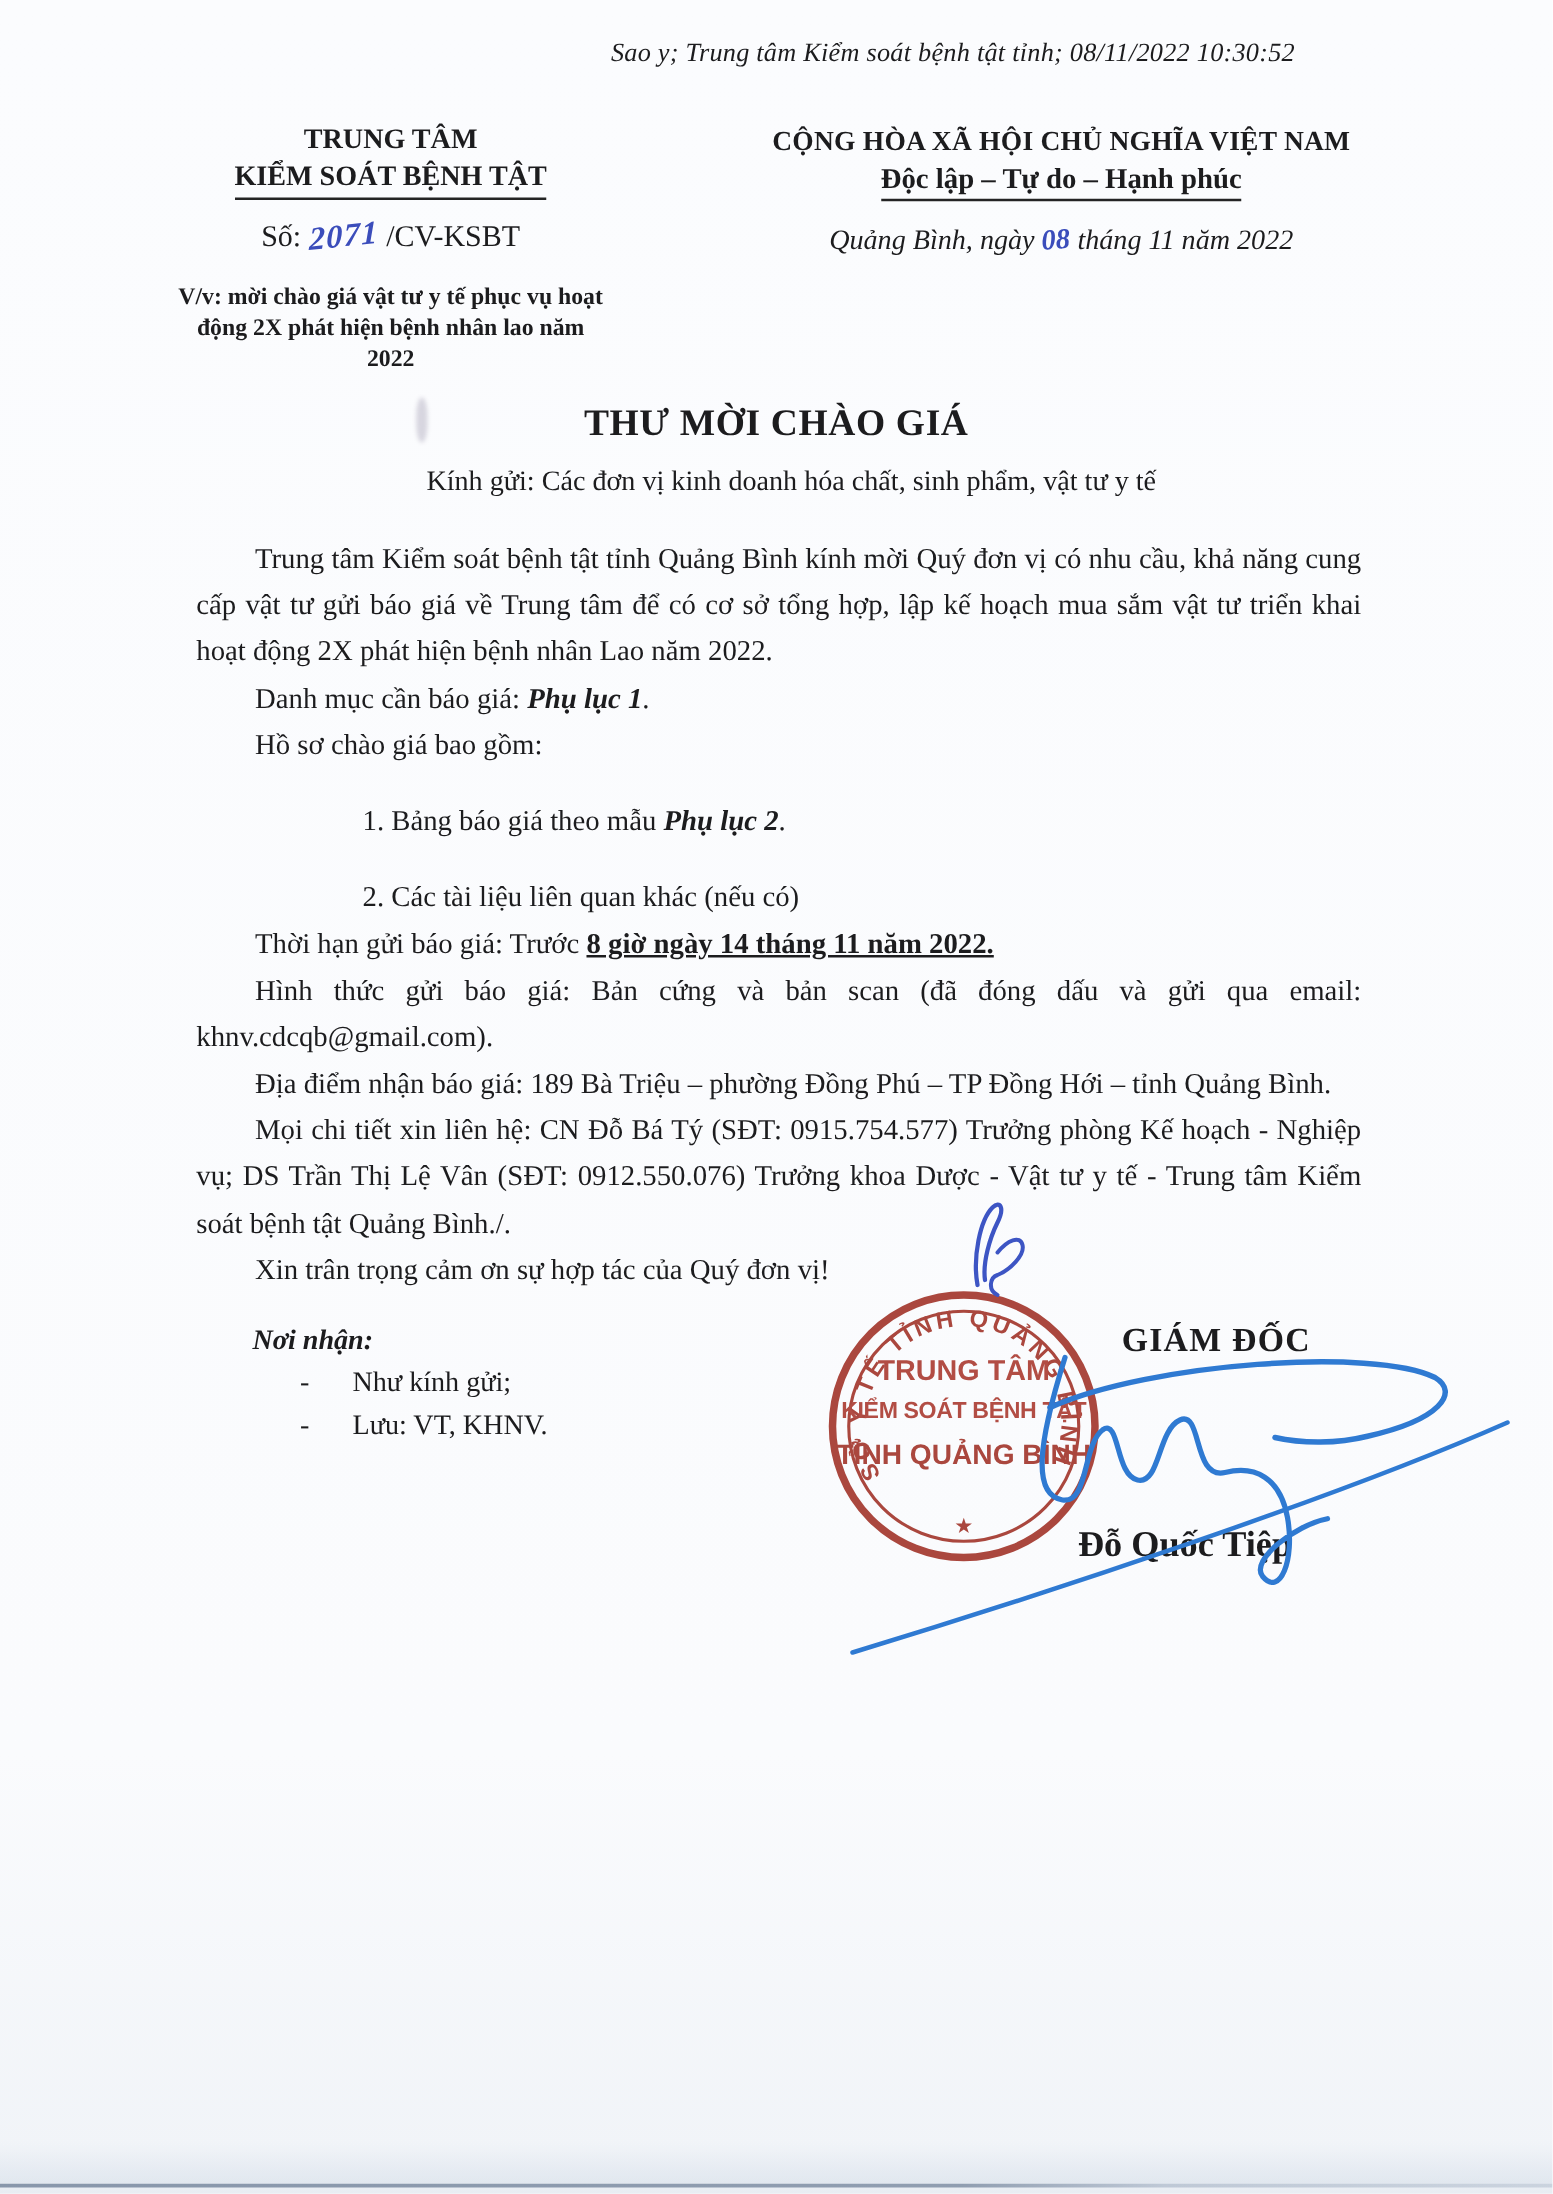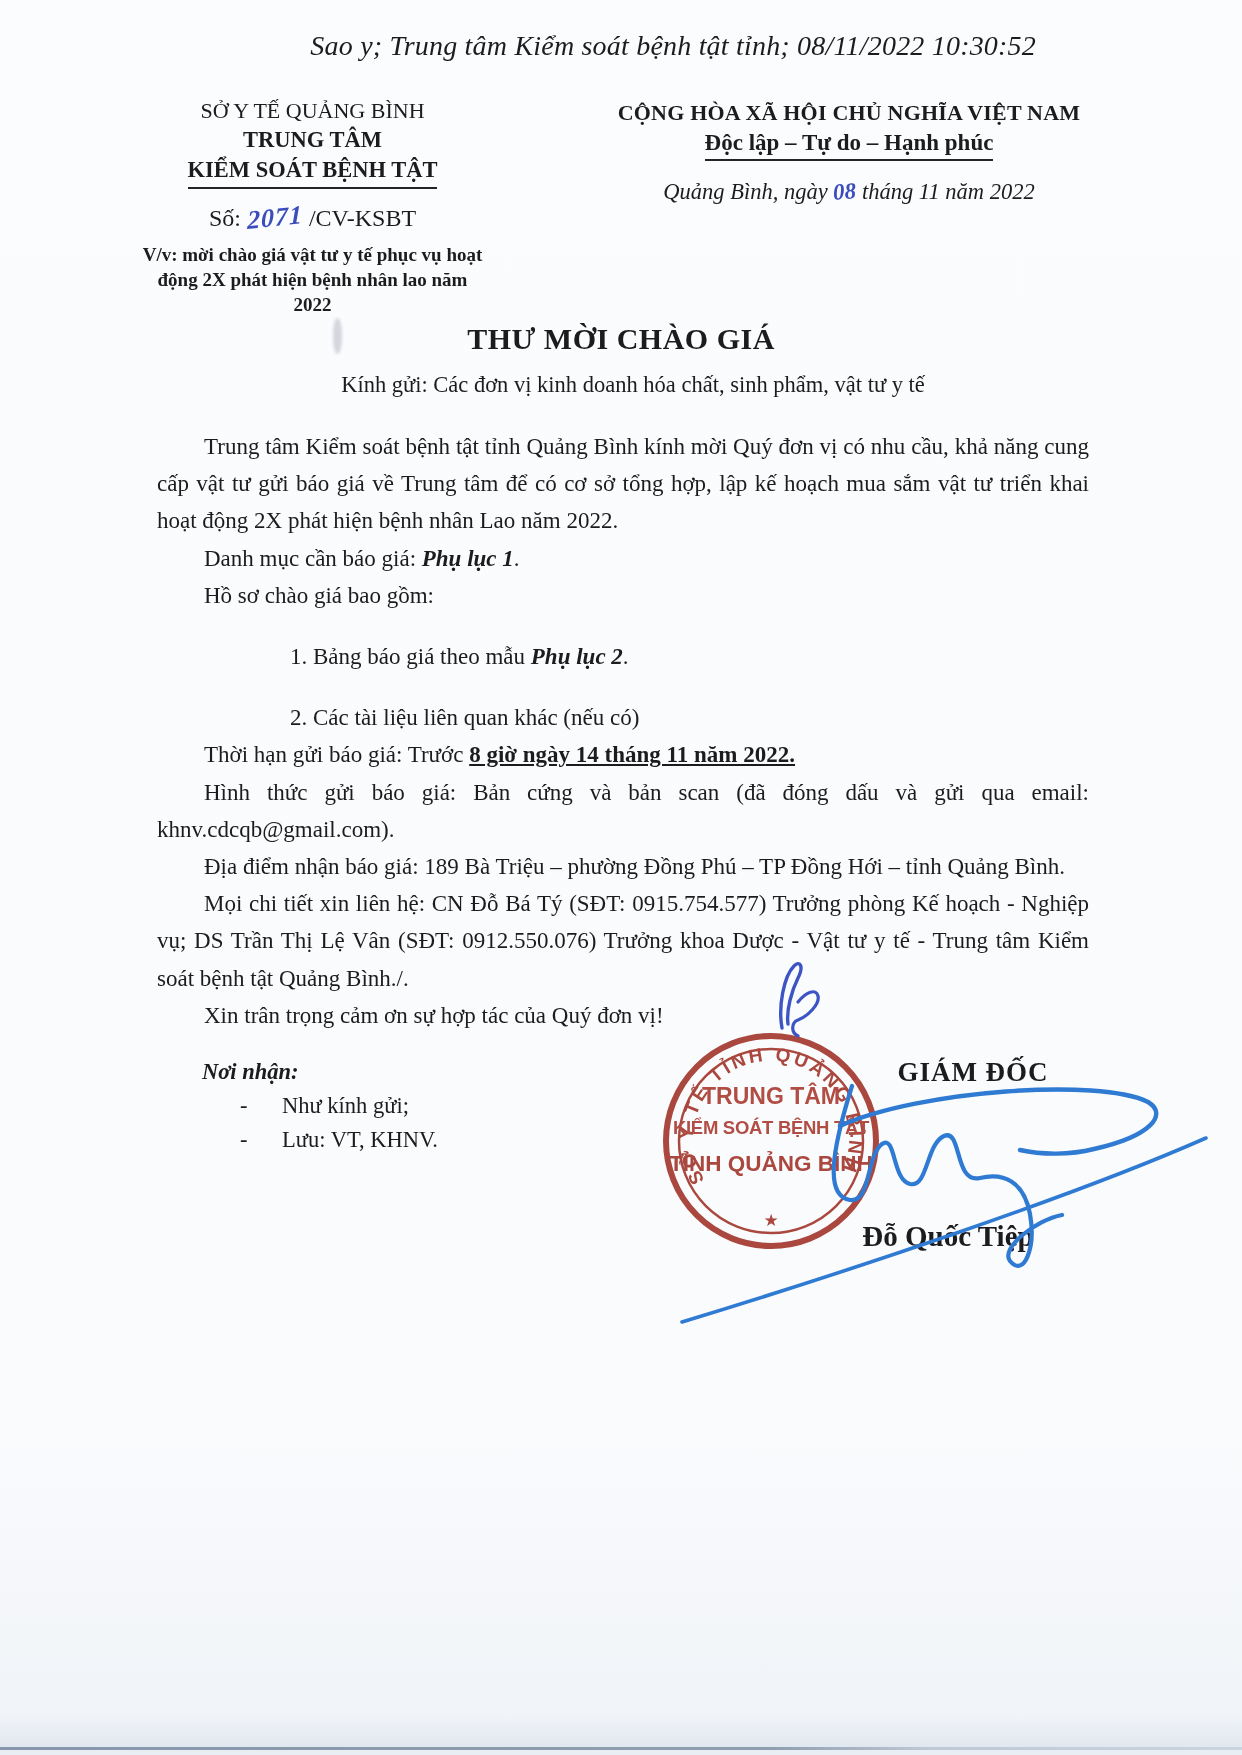--- a/index.html
+++ b/index.html
@@ -5,29 +5,29 @@
   html,body{margin:0;padding:0;}
   body{
     width:1242px;height:1755px;
     background:linear-gradient(180deg,#fbfcfe 0%,#fafbfd 80%,#f1f4f8 98%,#e8edf3 100%);
     font-family:"Liberation Serif","DejaVu Serif",serif;
     color:#1c1c1e;
     position:relative;overflow:hidden;
   }
   .abs{position:absolute;}
   
-  .copy-note{top:30px;right:206px;font-style:italic;font-size:28px;letter-spacing:.2px;}
+  .copy-note{top:30px;right:206px;font-style:italic;font-size:21px;letter-spacing:.2px;}
   
   .hdr-left{top:96px;left:140px;width:345px;text-align:center;line-height:1.32;}
   .hdr-left .l1{font-size:22px;}
   .hdr-left .l2{font-size:22.5px;font-weight:bold;}
   .hdr-left .l3{font-size:22.5px;font-weight:bold;display:inline-block;border-bottom:2.5px solid #242424;padding-bottom:3px;}
   .so-line{margin-top:12px;font-size:24px;}
   .hand{color:#3b4dbb;font-style:italic;display:inline-block;transform:rotate(-6deg) skewX(-6deg);font-size:26px;font-weight:bold;letter-spacing:1px;}
-  .vv{font-size:19px;line-height:25px;margin-top:6px;font-weight:bold;}
+  .vv{font-size:19px;line-height:25px;margin-top:18px;font-weight:bold;}
   .hdr-right{top:100px;left:564px;width:570px;text-align:center;font-family:Liberation Serif, serif;}
   .hdr-right .m1{font-size:22px;font-weight:bold;letter-spacing:.2px;}
   .hdr-right .m2{font-size:23px;font-weight:bold;display:inline-block;border-bottom:2.5px solid #242424;padding-bottom:3px;margin-top:4px;}
   .date-line{margin-top:18px;font-style:italic;font-size:22.5px;}
   .hand-day{color:#3b4dbb;font-style:italic;font-weight:bold;font-size:23px;display:inline-block;transform:rotate(-4deg);}
   
   .smudge{top:318px;left:333px;width:9px;height:36px;background:#8d86a0;opacity:.32;border-radius:50%/40%;filter:blur(1.5px);}
   .doc-title{top:322px;left:0;width:100%;text-align:center;font-size:30px;font-weight:bold;letter-spacing:.5px;}
   .salutation{top:372px;left:0;width:100%;text-align:center;font-size:22.5px;padding-left:12px;}
   
@@ -52,21 +52,20 @@
   
   .bottom-band{left:0;bottom:8px;width:100%;height:34px;background:linear-gradient(180deg,rgba(210,220,232,0) 0%,rgba(208,218,230,.35) 100%);}
   .bottom-edge{left:0;bottom:5px;width:100%;height:3px;background:linear-gradient(90deg,rgba(84,104,132,.65) 0%,rgba(84,104,132,.6) 62%,rgba(110,130,158,.35) 75%,rgba(130,148,172,.3) 100%);}
 </style>
 </head>
 <body>
 
 <div class="abs copy-note">Sao y; Trung tâm Kiểm soát bệnh tật tỉnh; 08/11/2022 10:30:52</div>
 
 <div class="abs hdr-left">
-  <div class="l1">SỞ Y TẾ QUẢNG BÌNH</div>
   <div class="l2">TRUNG TÂM</div>
   <div><span class="l3">KIỂM SOÁT BỆNH TẬT</span></div>
   <div class="so-line">
     <span>Số:</span>
     <span class="hand">2071</span>
     <span>/CV-KSBT</span>
   </div>
   <div class="vv">
     <div style="font-weight:bold;">V/v: mời chào giá vật tư y tế phục vụ hoạt</div>
     <div style="font-weight:bold;">động 2X phát hiện bệnh nhân lao năm 2022</div>

